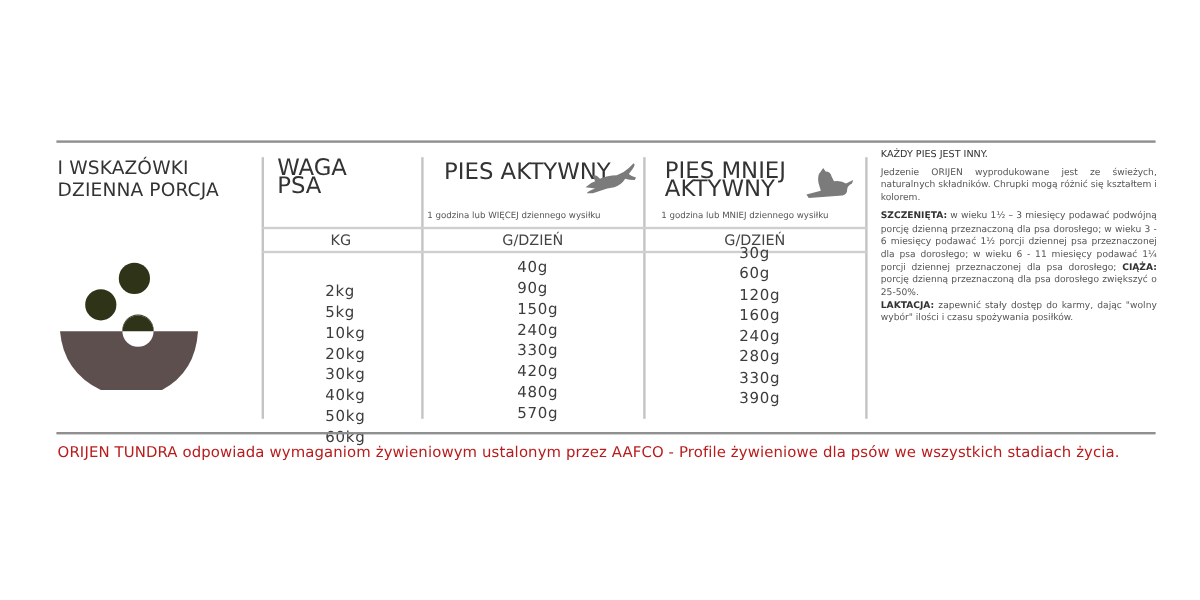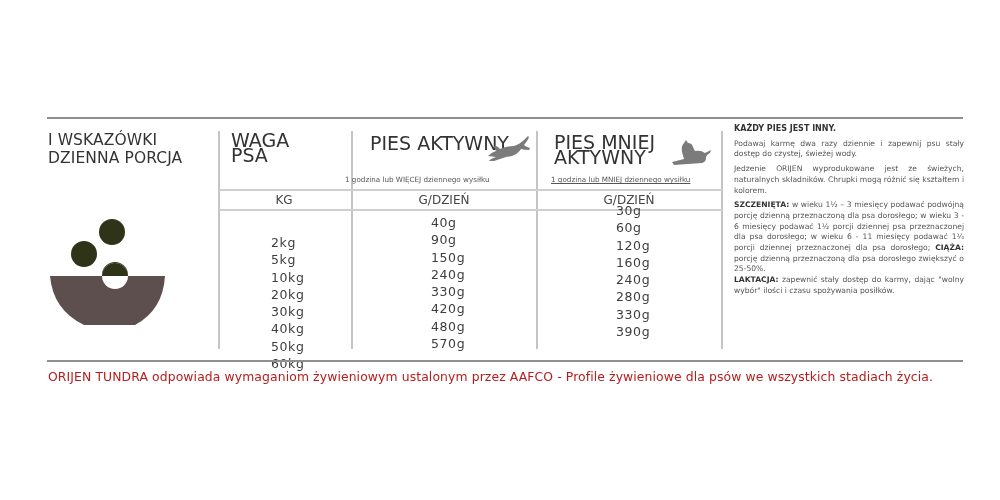--- a/index.html
+++ b/index.html
@@ -21,21 +21,21 @@
     .col-head { position: absolute; font-size: 19px; line-height: 15px; color: #333; }
     .sub-note { position: absolute; font-size: 7.2px; color: #555; white-space: nowrap; }
     .unit-head { position: absolute; font-size: 12px; color: #444; text-align: center; }
 
     .data-col { position: absolute; font-size: 12.5px; line-height: 17.3px; color: #3d3d3d;
       letter-spacing: 0.6px; }
     .data-col div { white-space: nowrap; }
 
     .right-panel { position: absolute; left: 734px; top: 124px; width: 230px; font-size: 7.6px;
       line-height: 10.7px; color: #555; text-align: justify; }
-    .right-panel .hd { font-weight: bold; color: #333; font-size: 8px; margin-bottom: 4px; }
+    .right-panel .hd { font-weight: normal; color: #333; font-size: 8px; margin-bottom: 4px; }
     .right-panel p { margin: 0 0 4px 0; }
     .right-panel b { color: #333; }
 
     .footer { position: absolute; left: 48px; top: 369px; font-size: 12.4px; color: #b91c1c; white-space: nowrap; letter-spacing: 0.1px; }
   </style>
 </head>
 <body>
 
 <div class="rule top"></div>
 
@@ -69,32 +69,32 @@
 </div>
 
 <div class="col-head" style="left:370px; top:136px;">
   <div>PIES AKTYWNY</div>
 </div>
 <div style="position:absolute; left:486px; top:134px;">
   <svg width="46" height="30" viewBox="0 0 46 30">
     <path d="M2 22 Q6 18 10 17 L8 13 Q9 11 12 13 L14 15 Q20 12 28 12 Q34 10 38 6 L42 2 Q44 3 41 7 L38 11 Q40 13 44 14 L43 16 Q38 16 35 15 Q32 20 26 22 L20 23 Q14 25 8 27 L3 27 Q4 25 10 23 Z" fill="#7b7b7b"></path>
   </svg>
 </div>
-<div class="sub-note" style="left:345px; top:175px;">1 godzina lub WIĘCEJ dziennego wysiłku</div>
+<div class="sub-note" style="left:356px; top:175px;">1 godzina lub WIĘCEJ dziennego wysiłku</div>
 
 <div class="col-head" style="left:554px; top:135px;">
   <div>PIES MNIEJ</div>
   <div>AKTYWNY</div>
 </div>
 <div style="position:absolute; left:668px; top:138px;">
   <svg width="44" height="28" viewBox="0 0 44 28">
     <path d="M4 24 L16 21 L14 14 Q13 8 16 5 L18 2 L20 5 Q24 5 25 9 L27 13 Q33 12 37 15 L43 12 L42 15 Q38 17 38 20 Q38 24 34 25 L20 26 L6 27 Z" fill="#7b7b7b"></path>
   </svg>
 </div>
-<div class="sub-note" style="left:551px; top:175px;text-decoration:underline;">1 godzina lub MNIEJ dziennego wysiłku</div>
+<div class="sub-note" style="left:551px; top:175px;">1 godzina lub MNIEJ dziennego wysiłku</div>
 
 <div class="unit-head" style="left:219px; top:193px; width:130px;">KG</div>
 <div class="unit-head" style="left:352px; top:193px; width:184px;">G/DZIEŃ</div>
 <div class="unit-head" style="left:537px; top:193px; width:184px;">G/DZIEŃ</div>
 
 <div class="data-col" style="left:271px; top:214px;margin-top:20px;">
   <div>2kg</div>
   <div>5kg</div>
   <div>10kg</div>
   <div>20kg</div>
@@ -119,20 +119,19 @@
   <div>120g</div>
   <div>160g</div>
   <div>240g</div>
   <div>280g</div>
   <div>330g</div>
   <div>390g</div>
 </div>
 
 <div class="right-panel">
   <div class="hd">KAŻDY PIES JEST INNY.</div>
-  <p>Podawaj karmę dwa razy dziennie i zapewnij psu stały dostęp do czystej, świeżej wody.</p>
   <p>Jedzenie ORIJEN wyprodukowane jest ze świeżych, naturalnych składników. Chrupki mogą różnić się kształtem i kolorem.</p>
   <p><b>SZCZENIĘTA:</b><span> w wieku 1½ – 3 miesięcy podawać podwójną porcję dzienną przeznaczoną dla psa dorosłego; w wieku 3 - 6 miesięcy podawać 1½ porcji dziennej psa przeznaczonej dla psa dorosłego; w wieku 6 - 11 miesięcy podawać 1¼ porcji dziennej przeznaczonej dla psa dorosłego; </span><b>CIĄŻA:</b><span> porcję dzienną przeznaczoną dla psa dorosłego zwiększyć o 25-50%.</span><br><b>LAKTACJA:</b><span> zapewnić stały dostęp do karmy, dając "wolny wybór" ilości i czasu spożywania posiłków.</span></p>
 </div>
 
 <div class="rule bottom"></div>
 
 <div class="footer">ORIJEN TUNDRA odpowiada wymaganiom żywieniowym ustalonym przez AAFCO - Profile żywieniowe dla psów we wszystkich stadiach życia.</div>
 
 </body></html>

